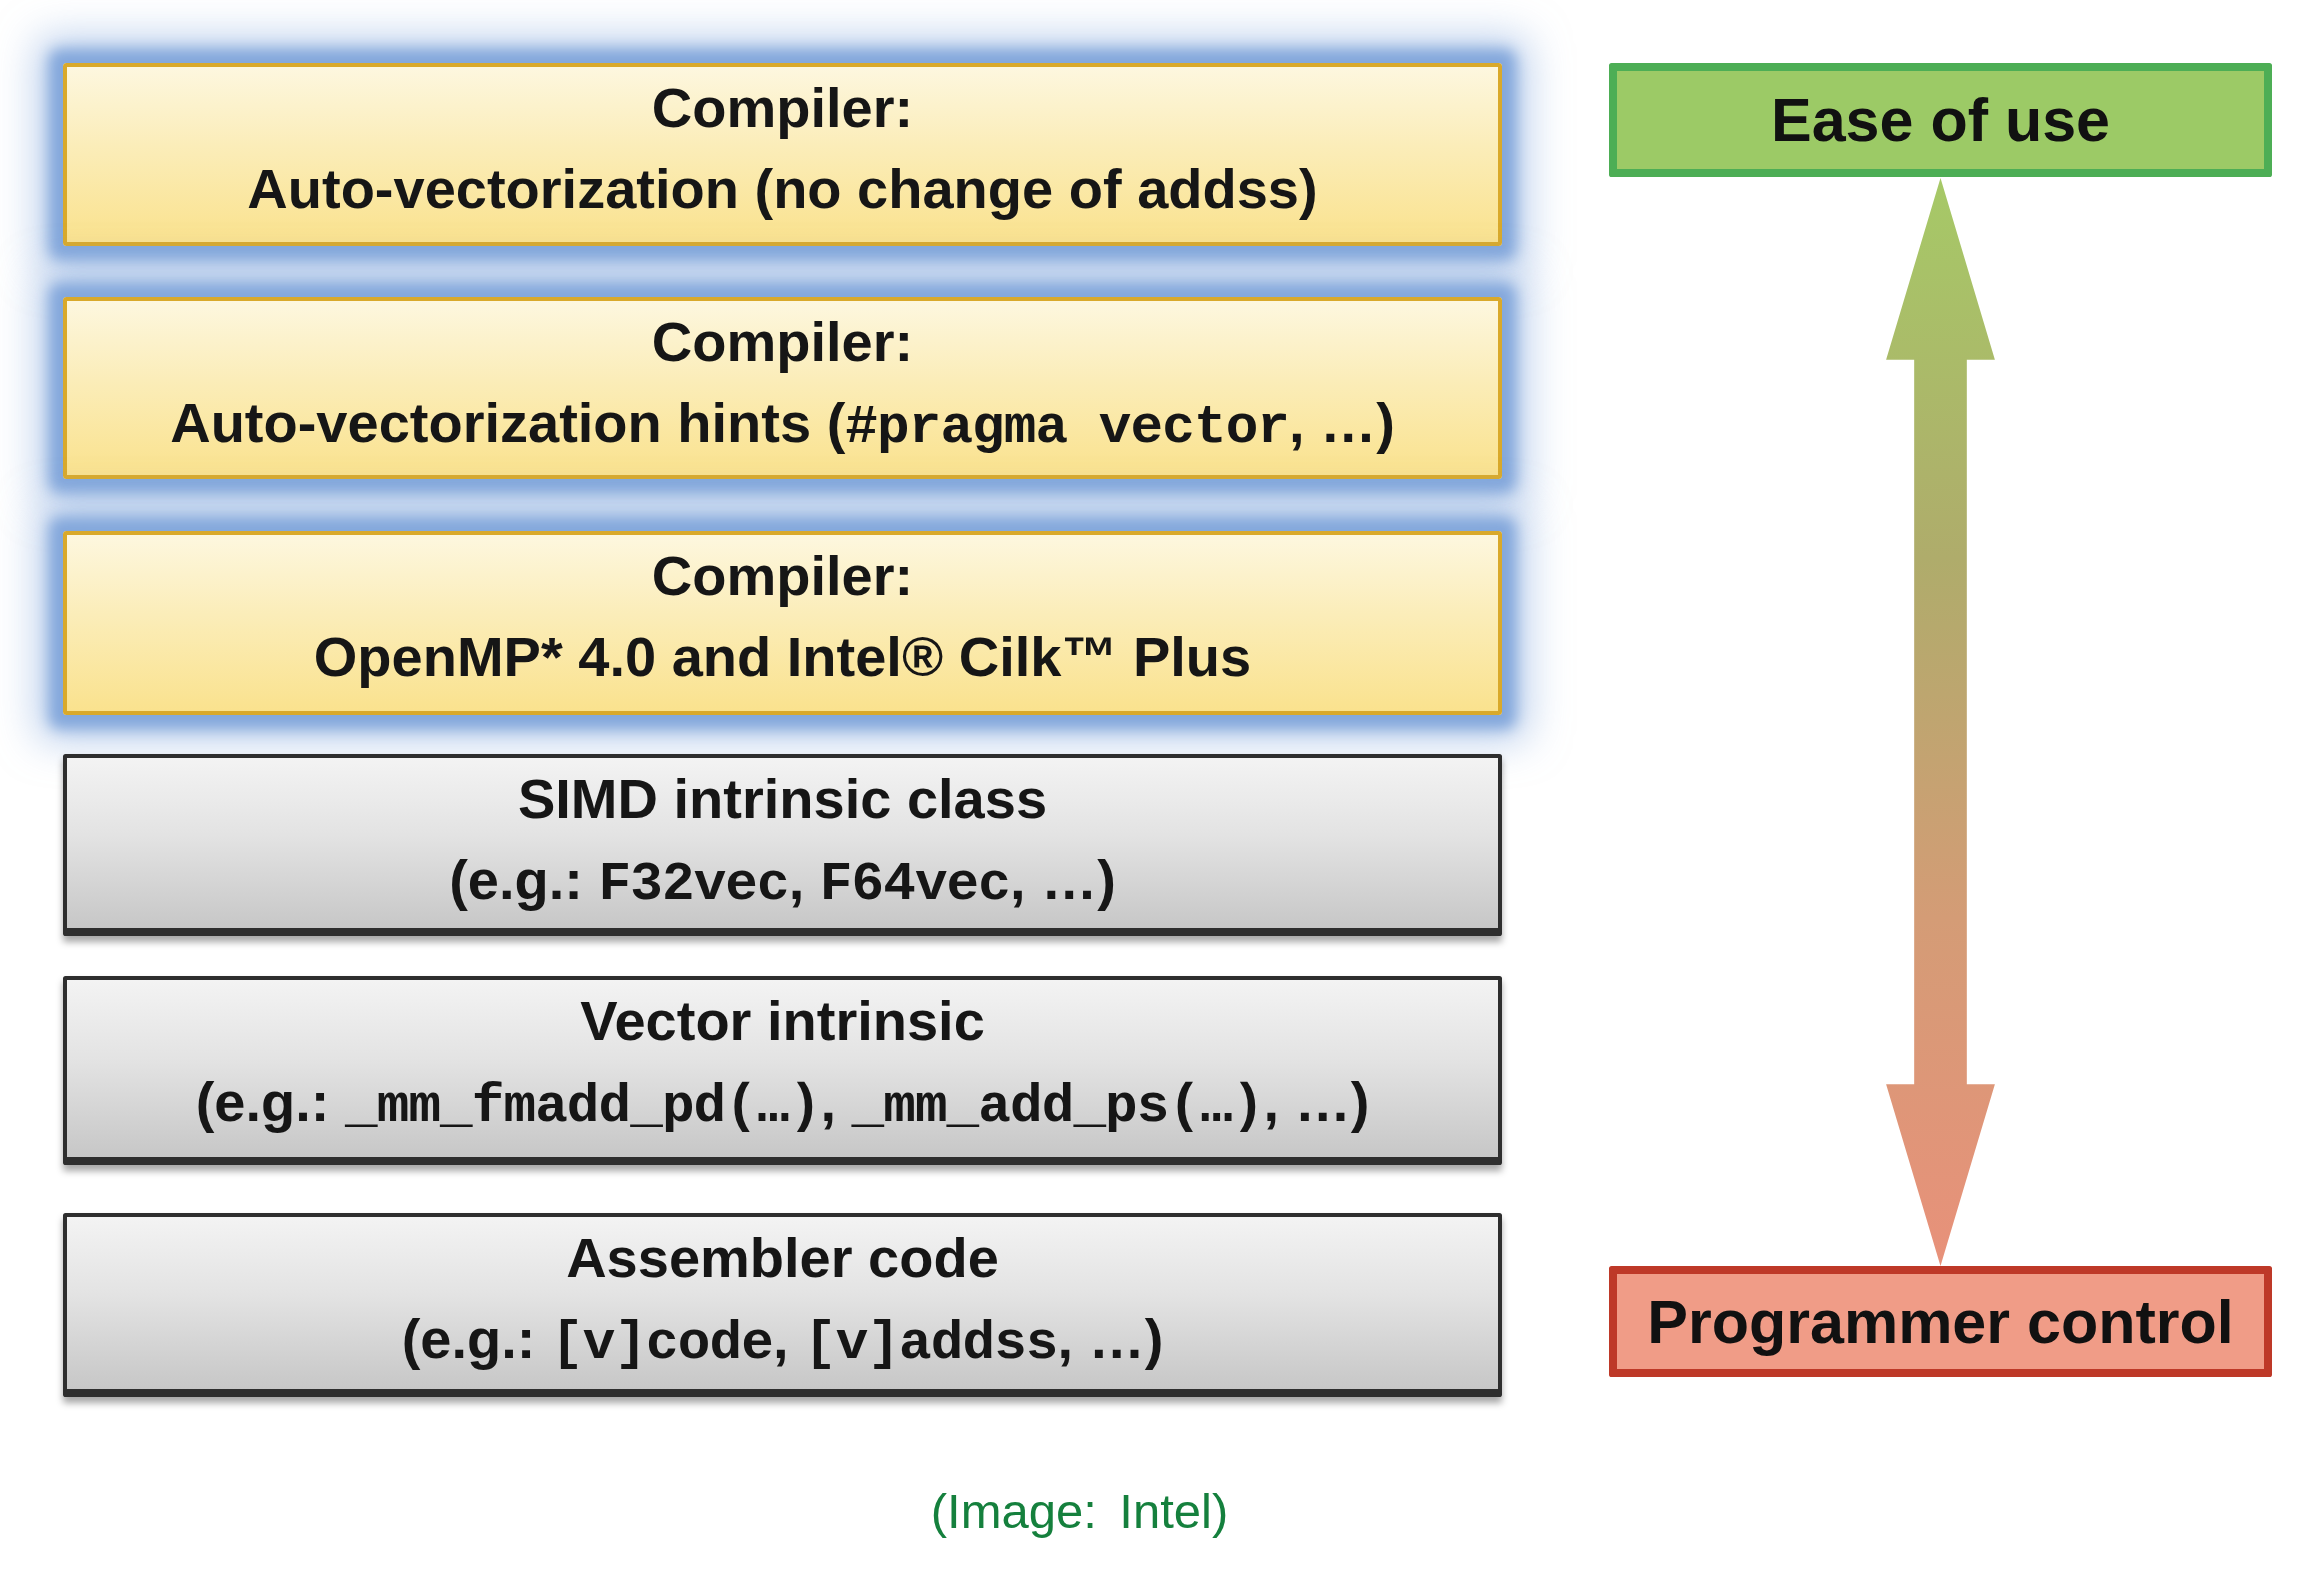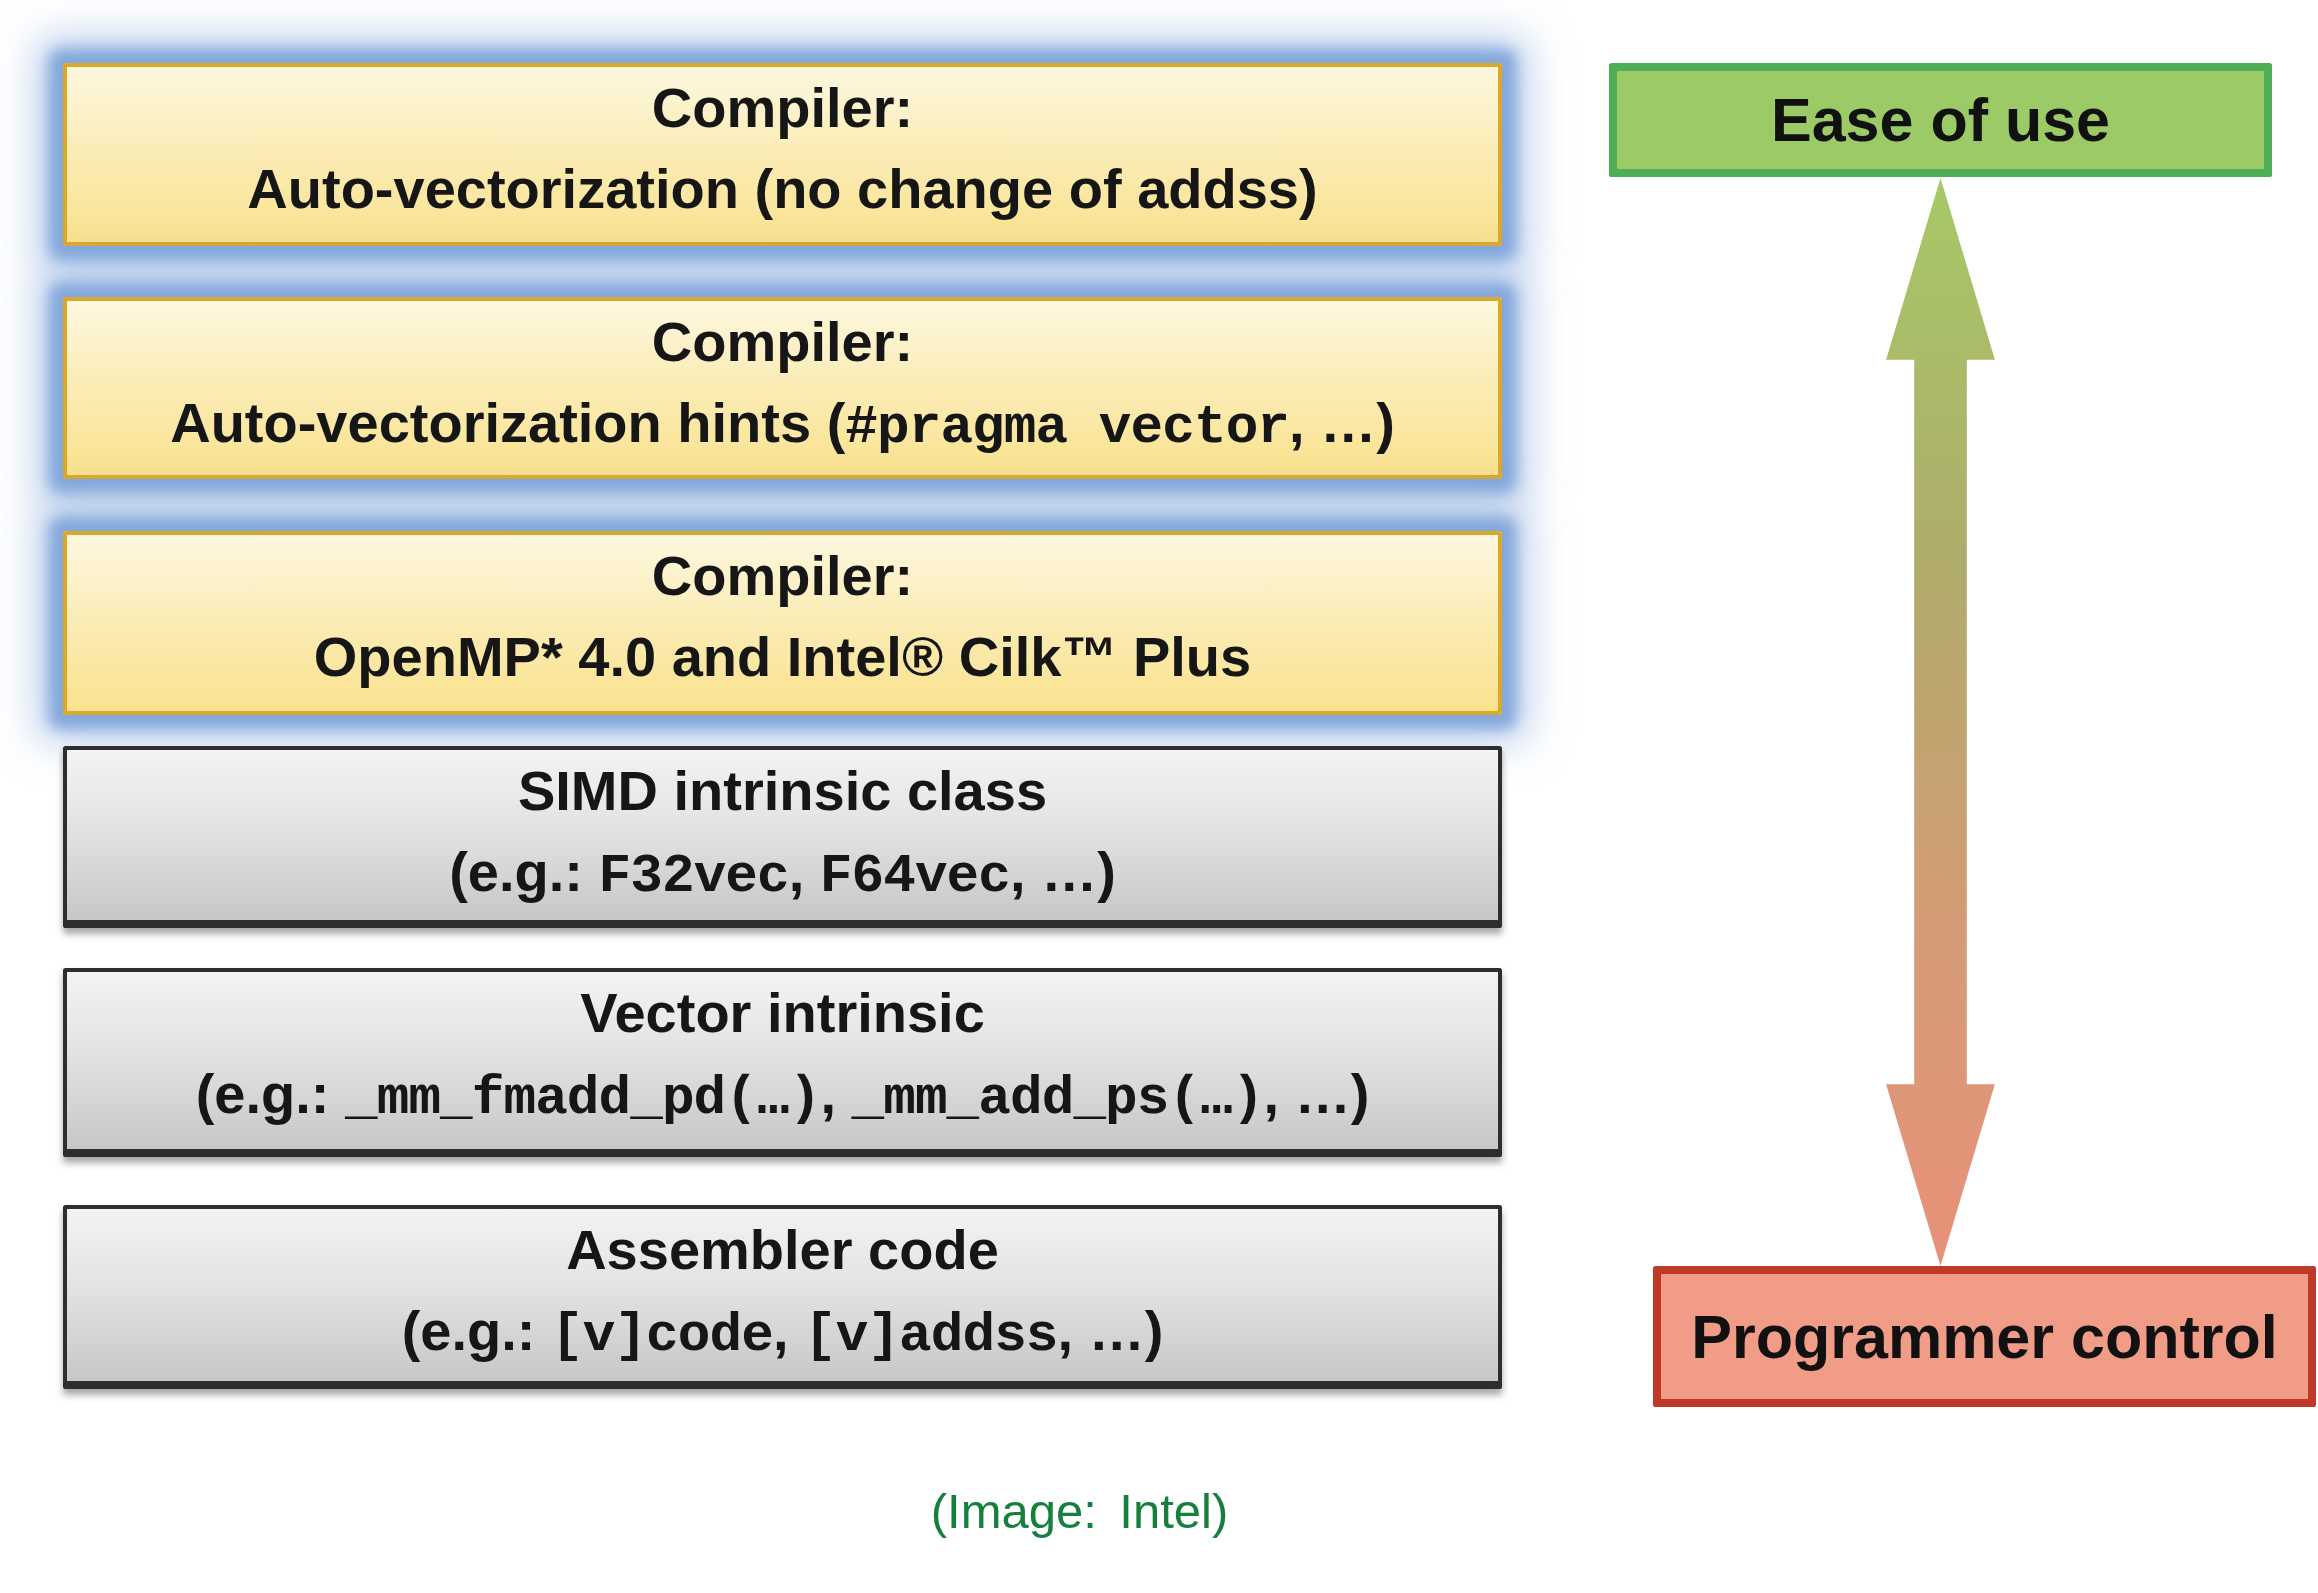--- a/index.html
+++ b/index.html
@@ -28,20 +28,21 @@
     border:4.4px solid #D9A92B;
     border-radius:3.5px;
     box-shadow:0 0 14px 14px #84A8DC, 0 0 40px 26px rgba(132,168,220,0.55);
   }
   .gray{
     background:linear-gradient(to bottom,#F3F3F3 0%,#E3E3E3 45%,#C7C7C7 100%);
     border:4.4px solid #2E2E2E;
     border-bottom-width:8px;
     border-radius:2.6px;
     box-shadow:0 5.3px 7px rgba(0,0,0,0.35);
+    margin-top:8px;
   }
   .box .line2{white-space:nowrap;}
   .mono{
     font-family:"Liberation Mono", monospace;
     font-weight:bold;
     font-size:0.97em;
     letter-spacing:-0.9px;
   }
   
   .axis-label{
@@ -52,25 +53,24 @@
     font-weight:bold;font-size:61px;color:#111111;
     text-align:center;
   }
   .axis-top{
     top:63px;height:114px;
     background:#9CCA66;
     border:8.8px solid #4DAE55;
     border-radius:2.6px;
   }
   .axis-bottom{
-    top:1266px;height:141px;
+    top:1266px;height:111px;
     background:#F09C87;
     border:8.8px solid #BE3928;
     border-radius:2.6px;
-    margin-left:44px;
   }
   .arrow-svg{position:absolute;left:1886px;top:178px;}
   
   .caption{
     position:absolute;
     left:860px;top:1483px;width:439px;
     text-align:center;
     font-size:49px;
     color:#15803d;
     word-spacing:8.8px;

